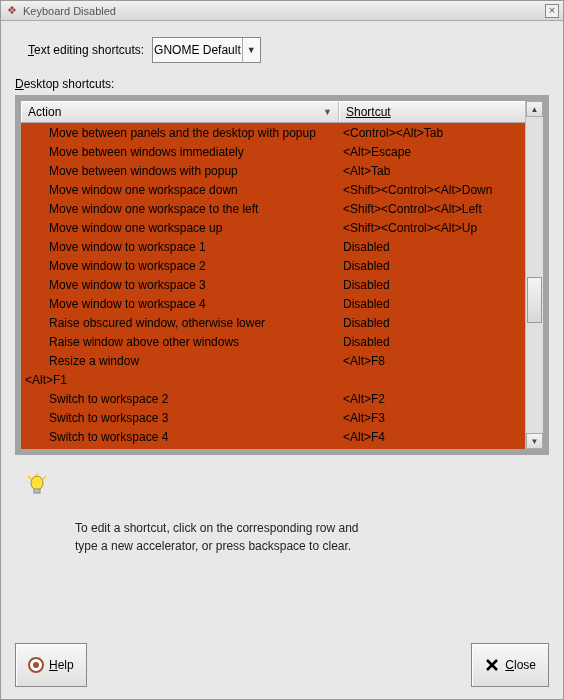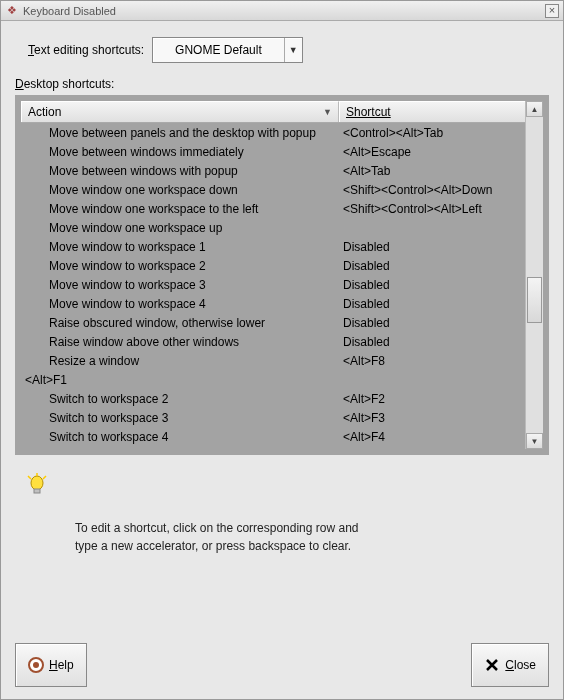--- a/index.html
+++ b/index.html
@@ -70,21 +70,21 @@
 .row1 label u { text-decoration: underline; }
 .combo {
   display: inline-flex;
   align-items: stretch;
   height: 26px;
   background: #f8f8f8;
   border: 1px solid #888;
   box-shadow: inset 1px 1px 0 #fff;
 }
 .combo .combo-text {
-  padding: 0 22px;
+  padding: 0 1px;
   display: flex;
   align-items: center;
 }
 .combo .combo-arrow {
   width: 18px;
   border-left: 1px solid #aaa;
   display: flex;
   align-items: center;
   justify-content: center;
   font-size: 9px;
@@ -120,21 +120,21 @@
   border-top: 1px solid #fff;
   border-left: 1px solid #fff;
   background: linear-gradient(to bottom, #f4f4f4, #e0e0e0);
 }
 .th.action { flex: 1; }
 .th.shortcut { width: 186px; border-right: none; text-decoration: underline; }
 .th .sortarrow { margin-left: auto; font-size: 9px; color: #555; }
 .tbody {
   flex: 1;
   overflow: hidden;
-  background: #a3a3a3;
+  background: #c2410c;
 }
 .trow {
   display: flex;
   height: 19px;
   align-items: center;
 }
 .td.action {
   flex: 1;
   padding-left: 28px;
   white-space: nowrap;
@@ -264,20 +264,21 @@
             <div class="trow">
               <div class="td action">Move window one workspace down</div>
               <div class="td shortcut">&lt;Shift&gt;&lt;Control&gt;&lt;Alt&gt;Down</div>
             </div>
             <div class="trow">
               <div class="td action">Move window one workspace to the left</div>
               <div class="td shortcut">&lt;Shift&gt;&lt;Control&gt;&lt;Alt&gt;Left</div>
             </div>
             <div class="trow">
               <div class="td action">Move window one workspace up</div>
+              <div class="td shortcut">&lt;Shift&gt;&lt;Control&gt;&lt;Alt&gt;Up</div>
             </div>
             <div class="trow">
               <div class="td action">Move window to workspace 1</div>
               <div class="td shortcut">Disabled</div>
             </div>
             <div class="trow">
               <div class="td action">Move window to workspace 2</div>
               <div class="td shortcut">Disabled</div>
             </div>
             <div class="trow">

